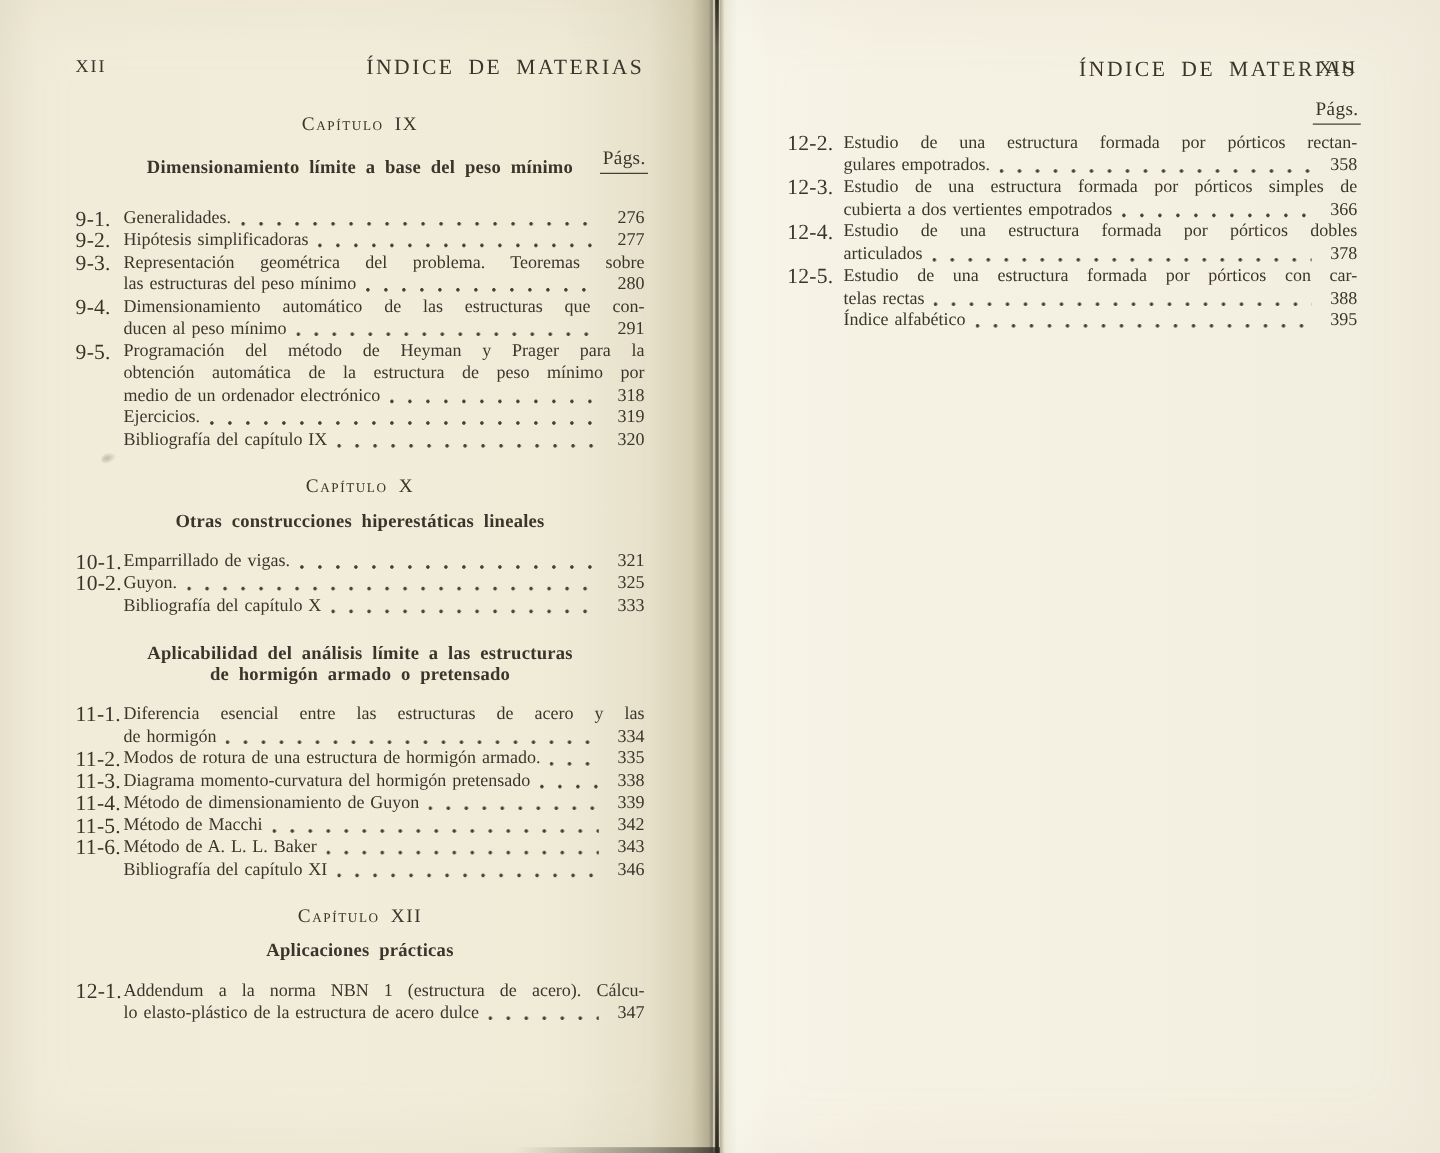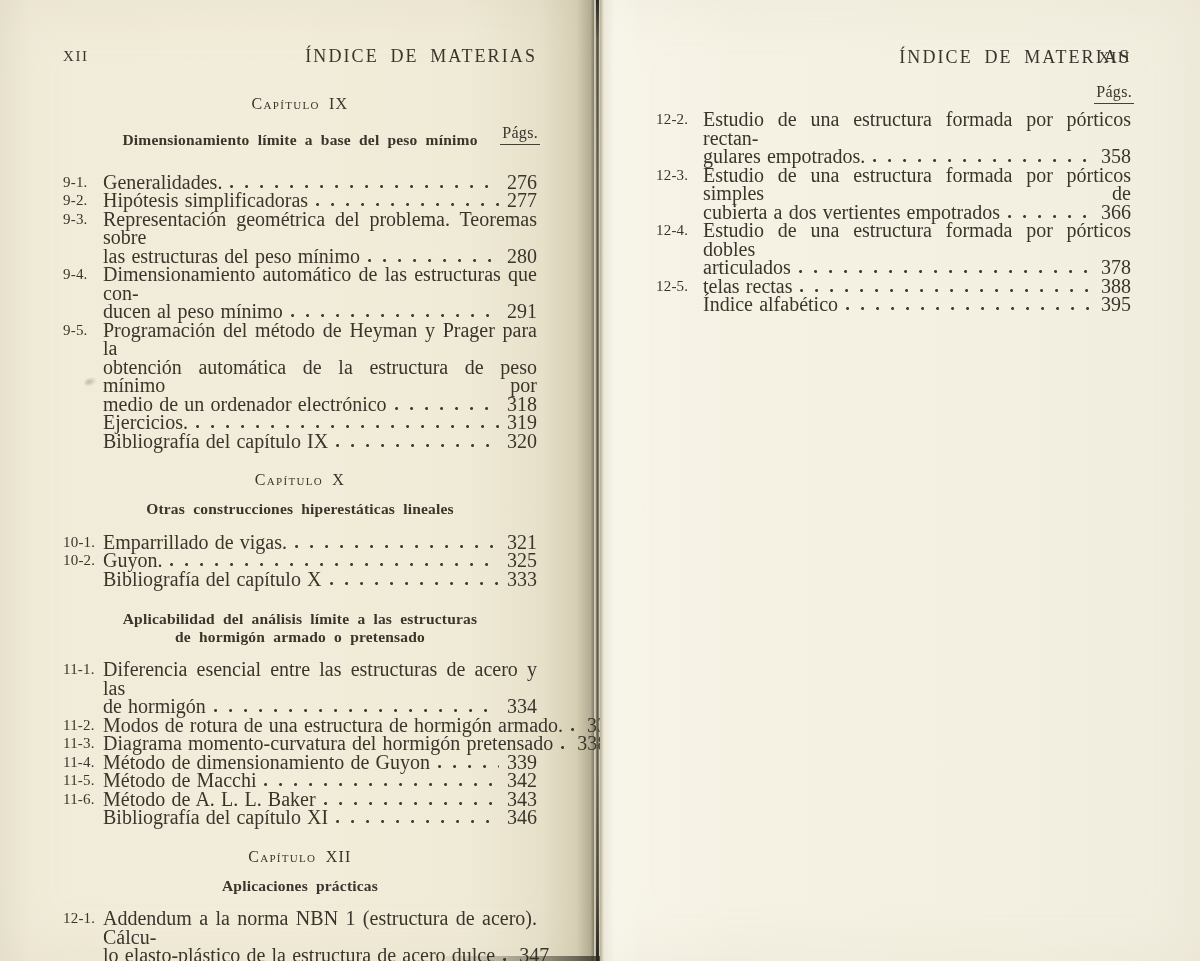--- a/index.html
+++ b/index.html
@@ -63,24 +63,24 @@
   .section-title{
     text-align:center;font-weight:bold;font-size:15.5px;line-height:17.5px;
     word-spacing:4px;margin-top:12px;letter-spacing:.2px;
   }
   .left .sections > section:nth-child(1) .section-title{margin-top:19px;}
   .entries{margin-top:15px;}
   .left .sections > section:nth-child(1) .entries{margin-top:24px;}
   .right .entries{margin-top:0;}
   
   .entry{display:flex;}
-  .enum{flex:0 0 40px;font-size:15px;line-height:18.5px;letter-spacing:.2px;}
+  .enum{flex:0 0 40px;font-size:18px;line-height:18.5px;letter-spacing:.2px;}
   .right .enum{flex-basis:47px;}
   .ebody{flex:1 1 auto;min-width:0;}
-  .eline{font-size:20px;line-height:18.5px;word-spacing:1.2px;}
+  .eline{font-size:15px;line-height:18.5px;word-spacing:1.2px;}
   .eline.jline{text-align:justify;text-align-last:justify;}
   .eline.last{display:flex;}
   .etext{flex:0 0 auto;white-space:pre;}
   .leader{
     flex:1 1 16px;min-width:8px;align-self:flex-end;height:3px;margin:0 8px 3.5px 8px;
     background-image:radial-gradient(circle at 1.6px 1.5px,rgba(52,47,36,.92) 1.15px,rgba(52,47,36,0) 1.75px);
     background-size:15px 3px;background-repeat:repeat-x;background-position:left center;
   }
   .epage{flex:0 0 30px;text-align:right;}
   
@@ -367,20 +367,21 @@
                   <div class="eline last">
                     <span class="etext">articulados</span>
                     <span class="leader"></span>
                     <span class="epage">378</span>
                   </div>
                 </div>
               </div>
               <div class="entry">
                 <span class="enum">12-5.</span>
                 <div class="ebody">
+                  <div class="eline jline">Estudio de una estructura formada por pórticos con car-</div>
                   <div class="eline last">
                     <span class="etext">telas rectas</span>
                     <span class="leader"></span>
                     <span class="epage">388</span>
                   </div>
                 </div>
               </div>
               <div class="entry">
                 <span class="enum"></span>
                 <div class="ebody">

